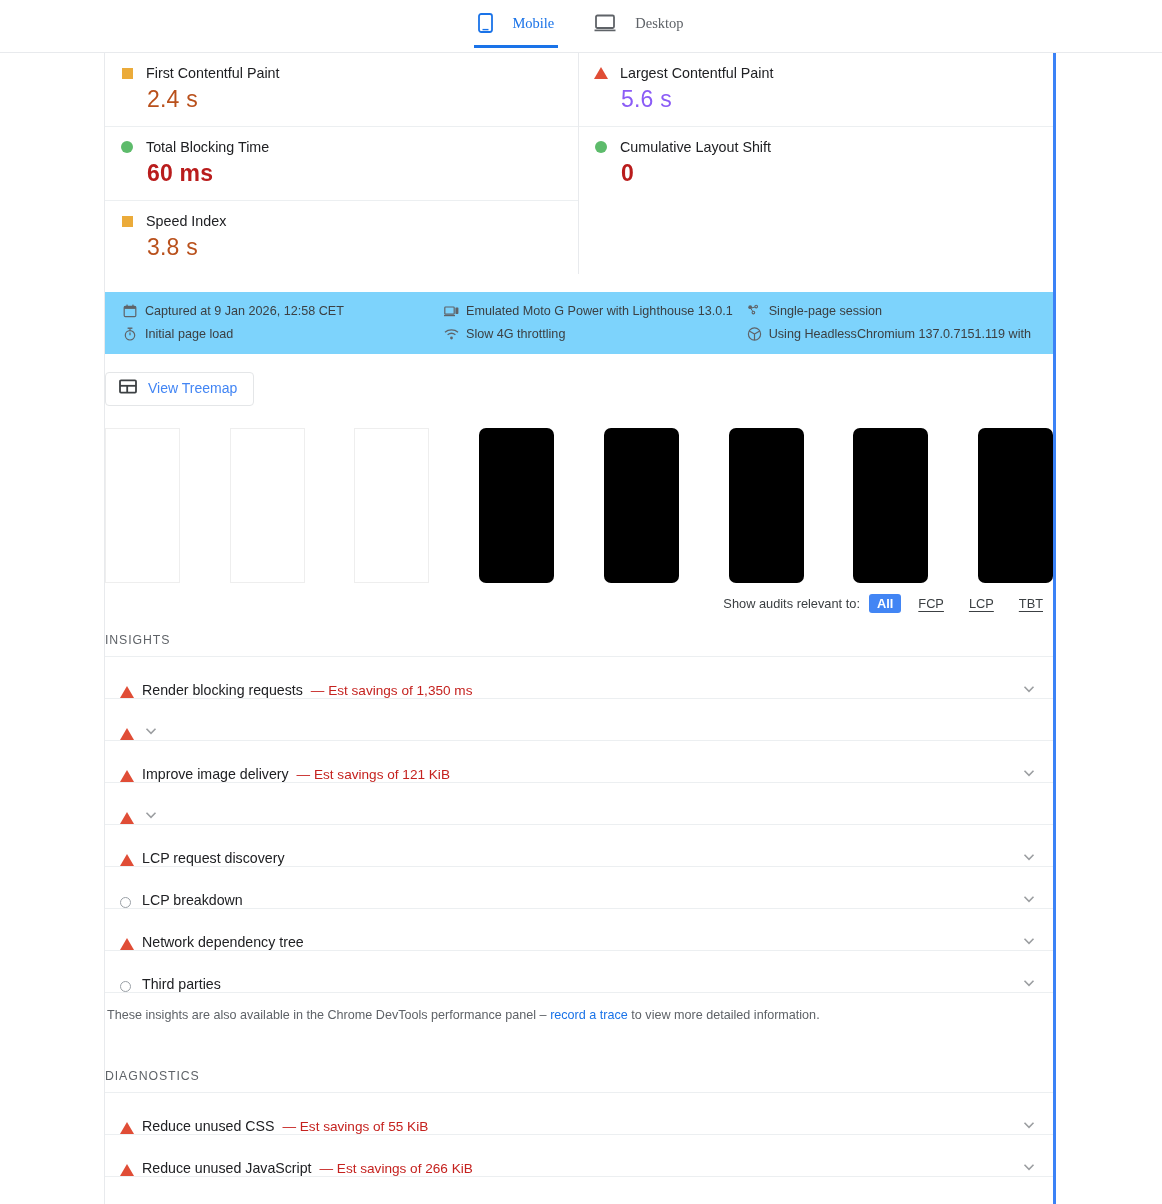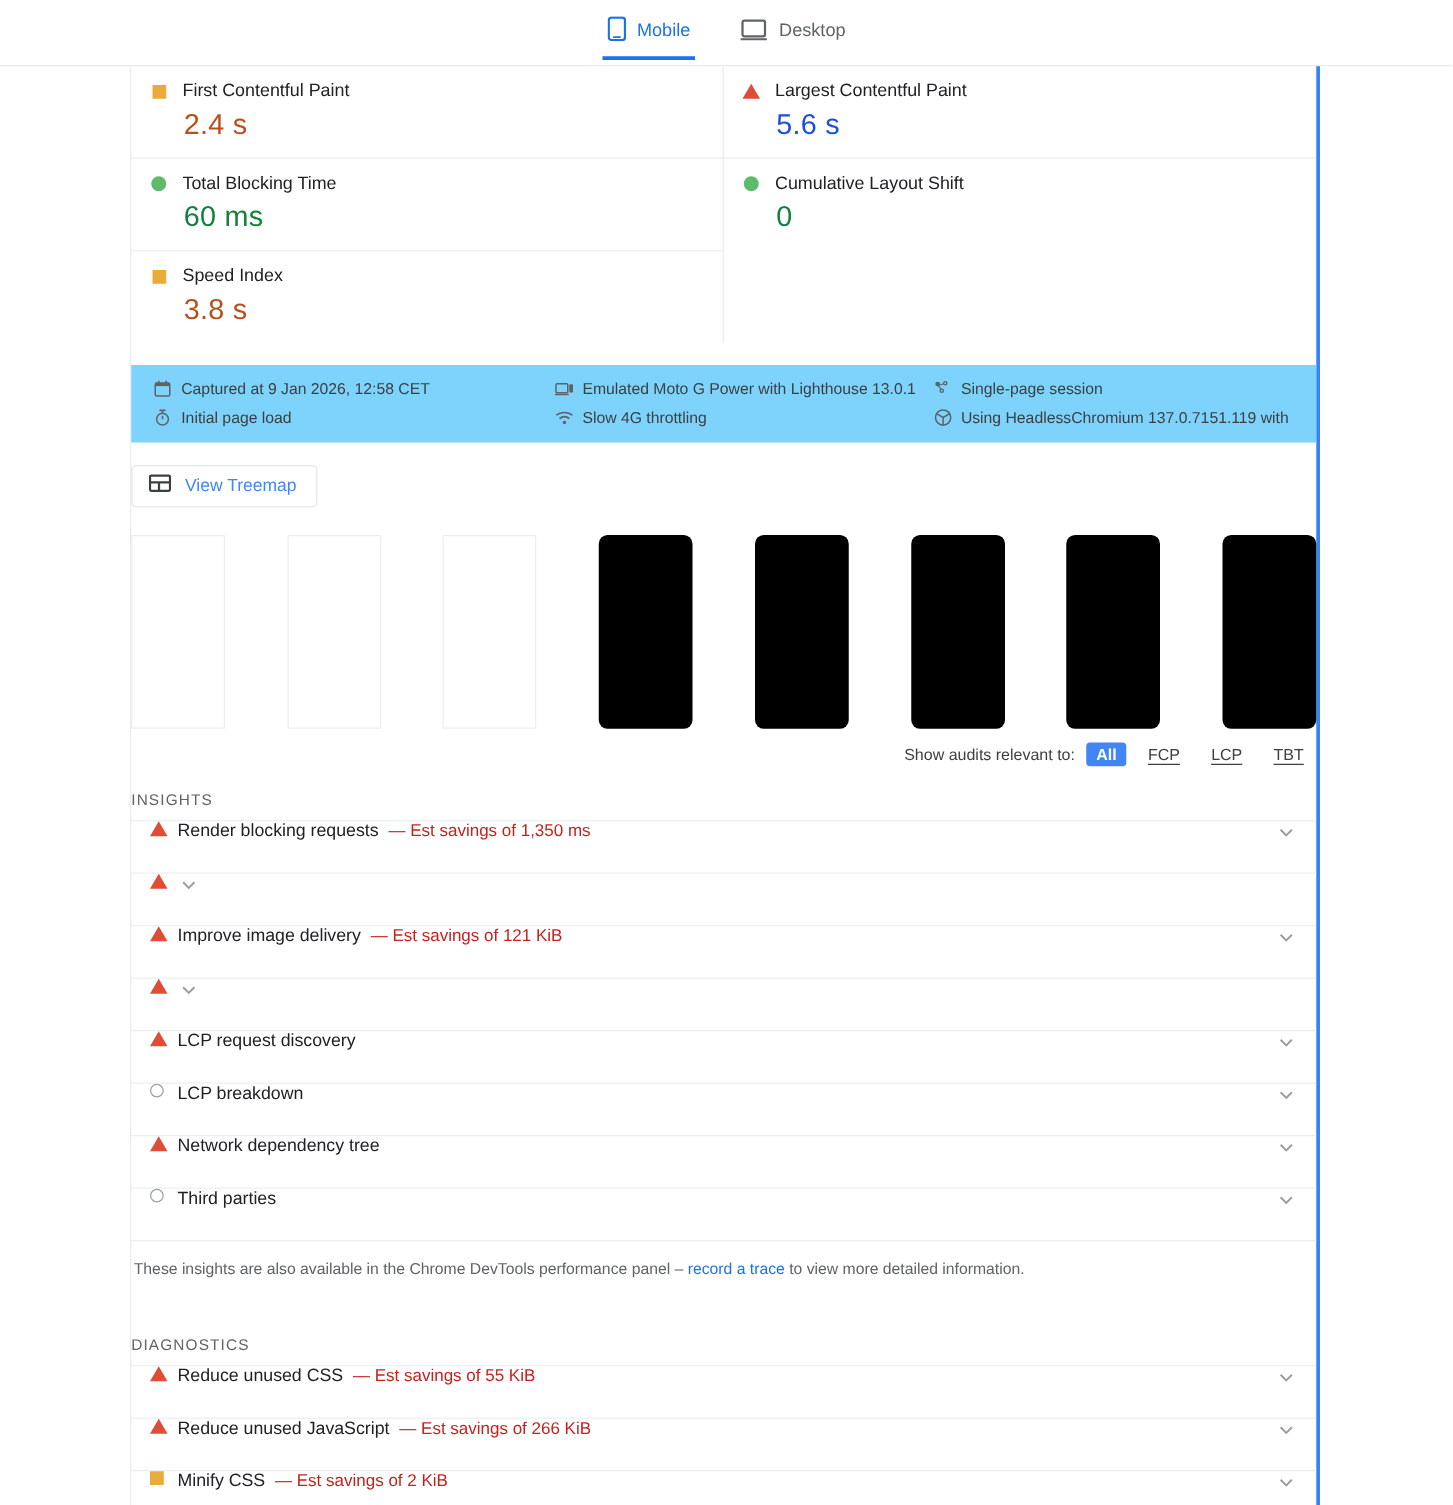--- a/index.html
+++ b/index.html
@@ -15,25 +15,25 @@
 
   
   .topbar {
     height: 53px;
     border-bottom: 1px solid #e8eaed;
     display: flex; align-items: flex-start; justify-content: center;
     padding-top: 13px;
   }
   .formfactor-tabs { display: flex; gap: 32px; }
   .ff-tab {
-    display: flex; align-items: flex-end; gap: 9px;
+    display: flex; align-items: center; gap: 19px;
     padding: 0 4px 12px 4px;
     font-size: 14.5px; color: #5f6368; cursor: pointer;
     border-bottom: 3px solid transparent;
-    position: relative; top: 0;
+    position: relative; top: 0; font-family: Liberation Serif, serif;
   }
   .ff-tab.active { color: #1a73e8; border-bottom-color: #1a73e8; }
   .ff-tab svg { display: block; }
 
   
   .main {
     position: absolute; left: 104px; top: 53px;
     width: 952px; height: 1151px;
     border-left: 1px solid #e8eaed;
     border-right: 3px solid #3b82f6;
@@ -46,22 +46,22 @@
   .metrics-col.left { border-right: 1px solid #e8eaed; }
   .metric {
     padding: 12px 0 13px 15px;
     border-bottom: 1px solid #eceff1;
   }
   .metric:last-child { border-bottom: none; }
   .metric-head { display: flex; align-items: center; gap: 12px; }
   .m-title { font-size: 14.3px; color: #202124; }
   .m-value { font-size: 23px; margin-top: 5px; margin-left: 27px; letter-spacing: .2px; }
   .m-value.avg { color: #b9501b; }
-  .m-value.fail { color: #1d4ed8; }
-  .m-value.pass { color: #15803d; }
+  .m-value.fail { color: #8b5cf6; }
+  .m-value.pass { color: #b91c1c; font-weight: bold; }
 
   .ind-square { width: 11px; height: 11px; background: #ebab3a; display: inline-block; }
   .ind-circle { width: 12px; height: 12px; border-radius: 50%; background: #5dbb6b; display: inline-block; }
   .ind-triangle {
     width: 0; height: 0; display: inline-block;
     border-left: 7px solid transparent; border-right: 7px solid transparent;
     border-bottom: 12px solid #e04d36;
   }
   .ind-wrap { width: 14px; display: flex; justify-content: center; align-items: center; }
 
@@ -121,21 +121,21 @@
 
   
   .section-title {
     font-size: 12.3px; letter-spacing: .9px; color: #5f6368;
     padding: 20px 0 9px 0;
   }
 
   
   .audit-list { border-top: 1px solid #eceff1; }
   .audit-row {
-    display: flex; align-items: flex-start;
+    display: flex; align-items: flex-end;
     height: 42px; padding: 0 15px 0 15px;
     border-bottom: 1px solid #eceff1;
     cursor: pointer;
   }
   .audit-ind { width: 22px; display: flex; align-items: center; }
   .ind-hollow {
     width: 11px; height: 11px; border-radius: 50%;
     border: 1.4px solid #9aa0a6; display: inline-block;
   }
   .audit-text { flex: 1; font-size: 14.2px; color: #202124; white-space: nowrap; }

